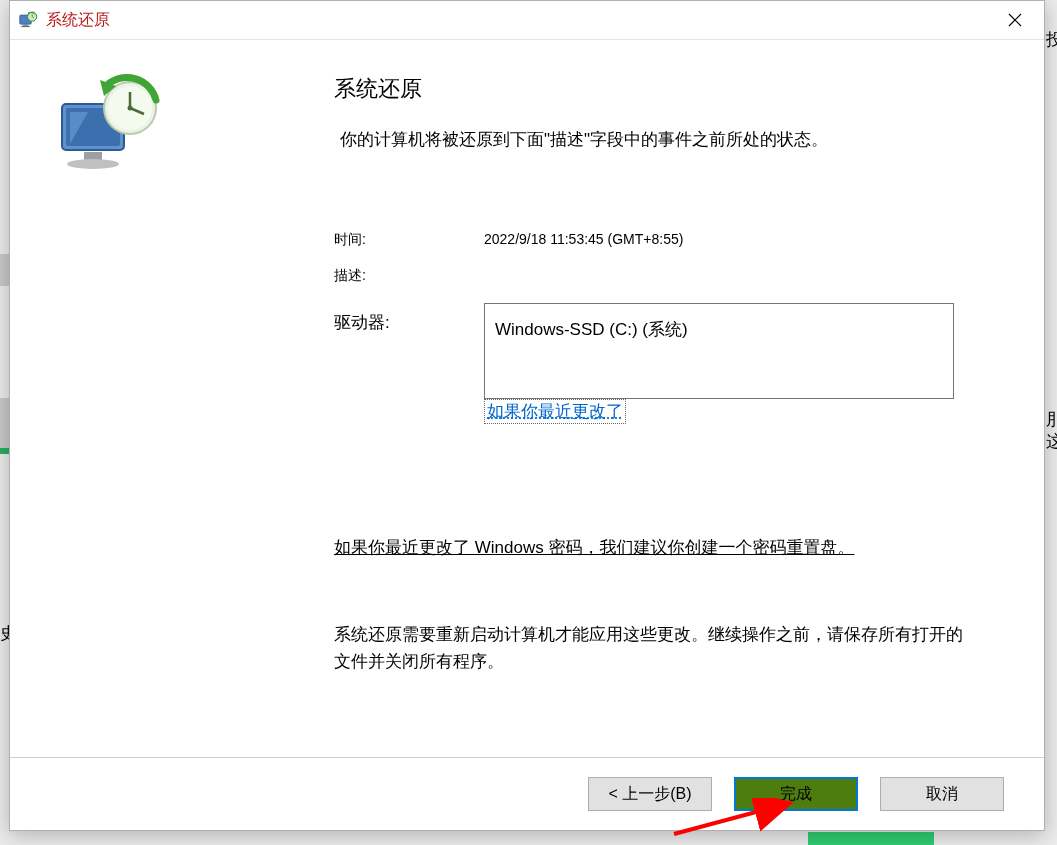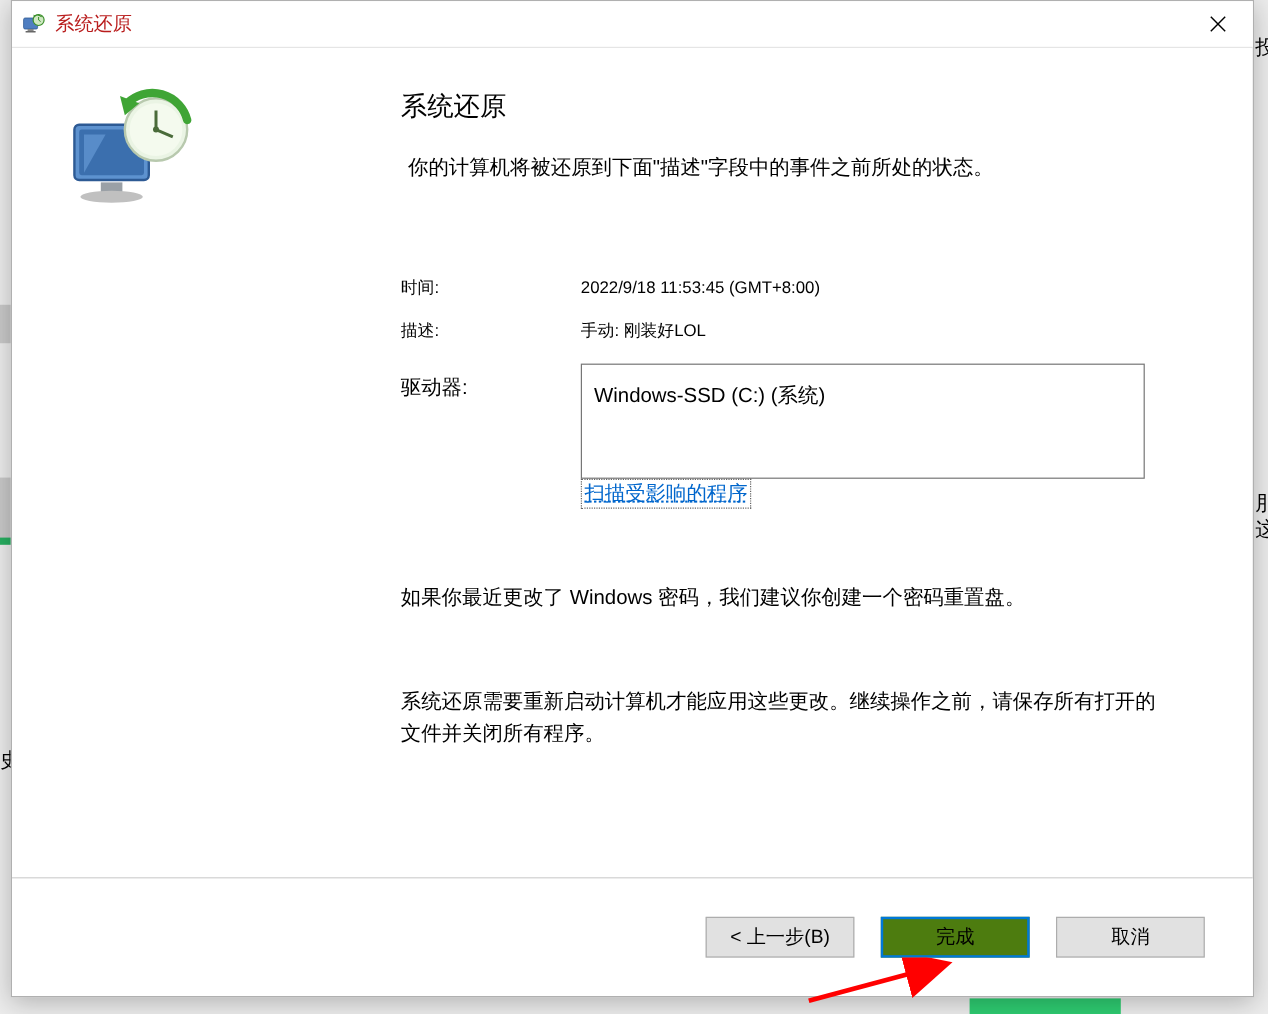--- a/index.html
+++ b/index.html
@@ -135,38 +135,39 @@
     margin-left: 150px;
     font-size: 17px;
     color: #0066cc;
     text-decoration: underline dotted;
     border: 1px dotted #666;
     display: inline-block;
     padding: 0 2px;
   }
 
   .note1 {
-    margin-top: 60px;
+    margin-top: 110px;
     font-size: 17px;
     line-height: 1.6;
+    text-decoration: underline;
   }
   .note2 {
     margin-top: 60px;
     font-size: 17px;
     line-height: 1.6;
     padding-right: 20px;
   }
 
   .footer {
     height: 68px;
     border-top: 1px solid #d0d0d0;
     display: flex;
     align-items: center;
     justify-content: flex-end;
-    padding: 15px 40px;
+    padding: 2px 40px;
     gap: 22px;
     background: #ffffff;
     position: relative;
   }
   .wiz-btn {
     min-width: 124px;
     height: 34px;
     background: #e1e1e1;
     border: 1px solid #adadad;
     font-size: 16px;
@@ -265,37 +266,36 @@
           </svg>
         </span>
       </div>
 
       <div class="main">
         <h1>系统还原</h1>
         <div class="intro">你的计算机将被还原到下面"描述"字段中的事件之前所处的状态。</div>
 
         <div class="field-row">
           <div class="label">时间:</div>
-          <div class="value">2022/9/18 11:53:45 (GMT+8:00)</div>
+          <div class="value">2022/9/18 11:53:45 (GMT+8:55)</div>
         </div>
         <div class="field-row">
           <div class="label">描述:</div>
-          <div class="value">手动: 刚装好LOL</div>
         </div>
 
         <div class="drives-row">
           <div class="label">驱动器:</div>
           <div>
             <div class="drives-box">
               <div>Windows-SSD (C:) (系统)</div>
             </div>
           </div>
         </div>
 
-        <a href="#" class="scan-link">扫描受影响的程序</a>
+        <a href="#" class="scan-link">如果你最近更改了</a>
 
         <div class="note1">如果你最近更改了 Windows 密码，我们建议你创建一个密码重置盘。</div>
         <div class="note2">系统还原需要重新启动计算机才能应用这些更改。继续操作之前，请保存所有打开的文件并关闭所有程序。</div>
       </div>
 
     </div>
 
     <div class="footer">
       <button class="wiz-btn">&lt; 上一步(B)</button>
       <button class="wiz-btn primary">完成</button>

